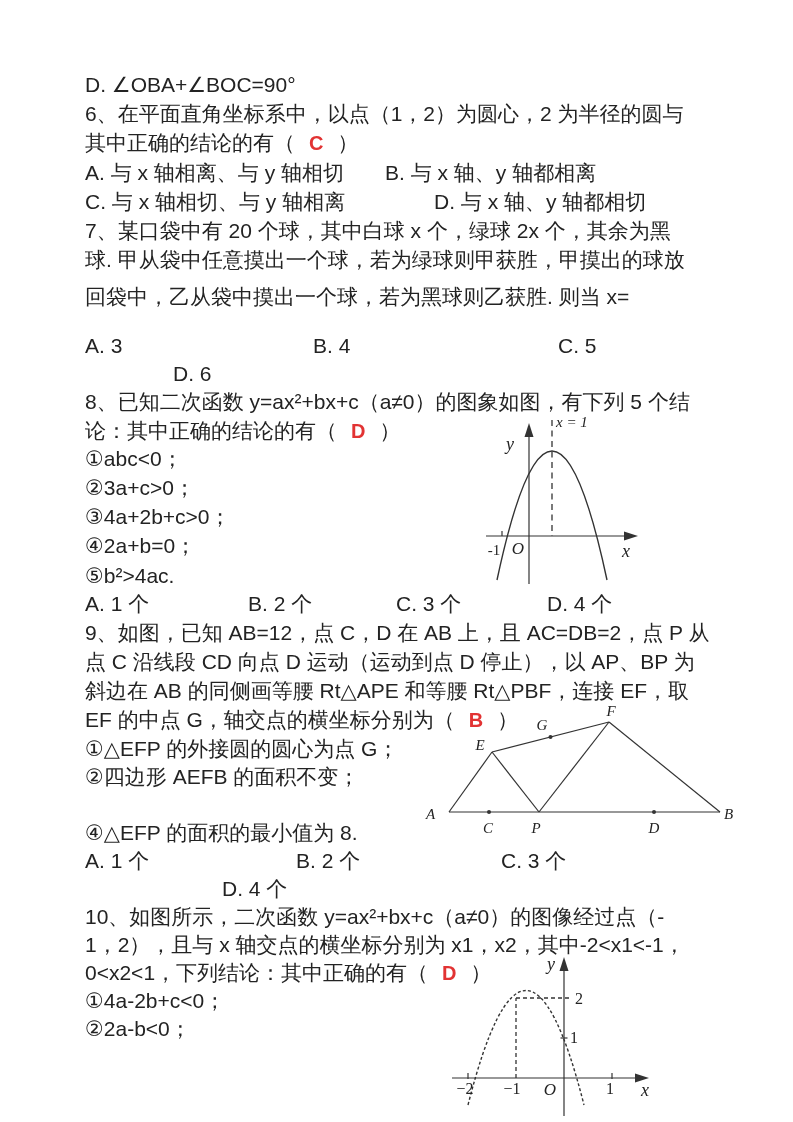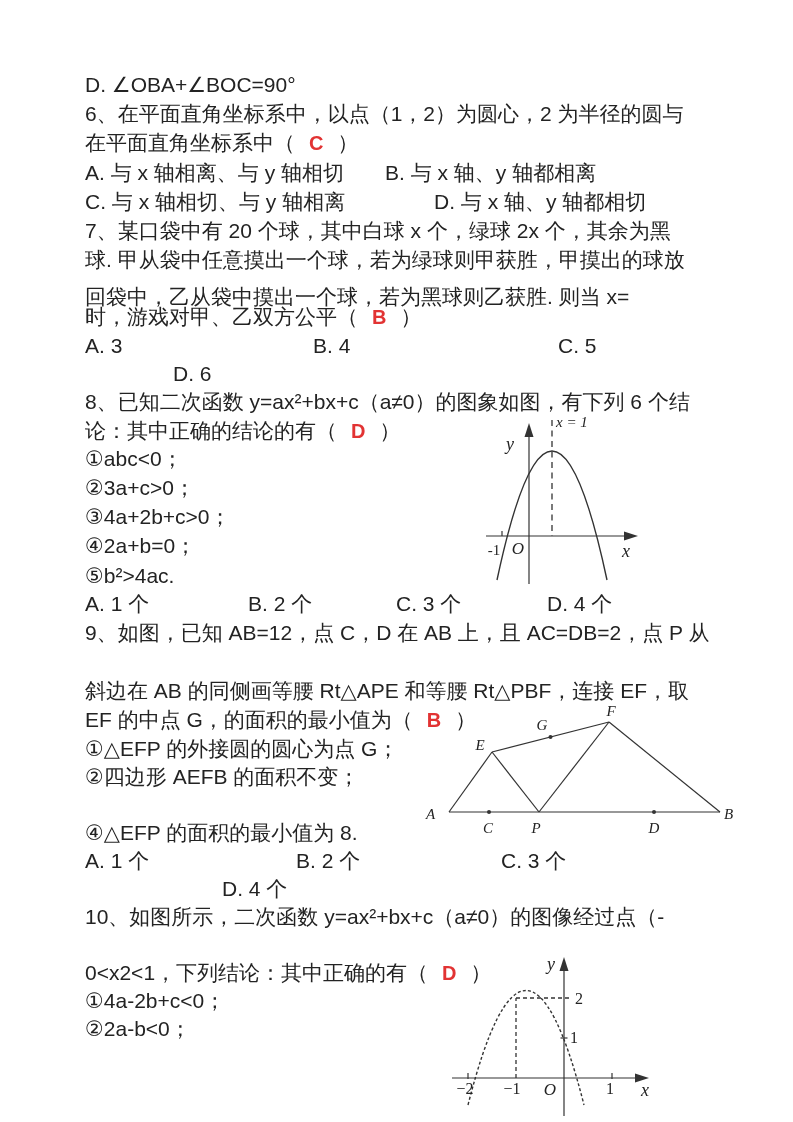--- a/index.html
+++ b/index.html
@@ -31,36 +31,35 @@
   .it{font-style:italic;}
 </style>
 </head>
 <body>
 
 <div class="page">
 
   <div class="line" style="left:85px;top:73px">D. ∠OBA+∠BOC=90°</div>
 
   <div class="line" style="left:85px;top:102px">6、在平面直角坐标系中，以点（1，2）为圆心，2 为半径的圆与</div>
-  <div class="line" style="left:85px;top:131px"><span>在平面直角坐标系中（</span><span class="ans">C</span><span>）</span></div>
+  <div class="line" style="left:85px;top:131px"><span>其中正确的结论的有（</span><span class="ans">C</span><span>）</span></div>
   <div class="line" style="left:85px;top:161px">A. 与 x 轴相离、与 y 轴相切</div>
   <div class="line" style="left:385px;top:161px">B. 与 x 轴、y 轴都相离</div>
   <div class="line" style="left:434px;top:190px">D. 与 x 轴、y 轴都相切</div>
   <div class="line" style="left:85px;top:190px">C. 与 x 轴相切、与 y 轴相离</div>
 
   <div class="line" style="left:85px;top:219px">7、某口袋中有 20 个球，其中白球 x 个，绿球 2x 个，其余为黑</div>
   <div class="line" style="left:85px;top:248px">球. 甲从袋中任意摸出一个球，若为绿球则甲获胜，甲摸出的球放</div>
   <div class="line" style="left:85px;top:285px">回袋中，乙从袋中摸出一个球，若为黑球则乙获胜. 则当 x=</div>
-  <div class="line" style="left:85px;top:305px"><span>时，游戏对甲、乙双方公平（</span><span class="ans">B</span><span>）</span></div>
   <div class="line" style="left:85px;top:334px">A. 3</div>
   <div class="line" style="left:313px;top:334px">B. 4</div>
   <div class="line" style="left:558px;top:334px">C. 5</div>
   <div class="line" style="left:173px;top:362px">D. 6</div>
 
-  <div class="line" style="left:85px;top:390px">8、已知二次函数 y=ax²+bx+c（a≠0）的图象如图，有下列 6 个结</div>
+  <div class="line" style="left:85px;top:390px">8、已知二次函数 y=ax²+bx+c（a≠0）的图象如图，有下列 5 个结</div>
   <div class="line" style="left:85px;top:419px"><span>论：其中正确的结论的有（</span><span class="ans">D</span><span>）</span></div>
   <div class="line" style="left:85px;top:447px">①abc&lt;0；</div>
   <div class="line" style="left:85px;top:476px">②3a+c&gt;0；</div>
   <div class="line" style="left:85px;top:505px">③4a+2b+c&gt;0；</div>
   <div class="line" style="left:85px;top:534px">④2a+b=0；</div>
   <div class="line" style="left:85px;top:564px">⑤b²&gt;4ac.</div>
   <div class="line" style="left:85px;top:592px">A. 1 个</div>
   <div class="line" style="left:248px;top:592px">B. 2 个</div>
   <div class="line" style="left:396px;top:592px">C. 3 个</div>
   <div class="line" style="left:547px;top:592px">D. 4 个</div>
@@ -74,22 +73,23 @@
     <line class="dash" x1="90" y1="10" x2="90" y2="126"></line>
     <line class="thin" x1="40" y1="121" x2="40" y2="126"></line>
     <text class="it" x="48" y="40" font-size="18" text-anchor="middle">y</text>
     <text class="it" x="160" y="147" font-size="18">x</text>
     <text class="it" x="56" y="144" font-size="17" text-anchor="middle">O</text>
     <text x="32" y="145" font-size="15" text-anchor="middle">-1</text>
     <text class="it" x="94" y="17" font-size="15">x = 1</text>
   </svg>
 
   <div class="line" style="left:85px;top:621px">9、如图，已知 AB=12，点 C，D 在 AB 上，且 AC=DB=2，点 P 从</div>
+  <div class="line" style="left:85px;top:650px">点 C 沿线段 CD 向点 D 运动（运动到点 D 停止），以 AP、BP 为</div>
   <div class="line" style="left:85px;top:679px">斜边在 AB 的同侧画等腰 Rt△APE 和等腰 Rt△PBF，连接 EF，取</div>
-  <div class="line" style="left:85px;top:708px"><span>EF 的中点 G，的面积的最小值为（</span><span class="ans">B</span><span>）</span></div>
+  <div class="line" style="left:85px;top:708px"><span>EF 的中点 G，轴交点的横坐标分别为（</span><span class="ans">B</span><span>）</span></div>
   <div class="line" style="left:85px;top:765px">②四边形 AEFB 的面积不变；</div>
   <div class="line" style="left:85px;top:737px">①△EFP 的外接圆的圆心为点 G；</div>
   <div class="line" style="left:85px;top:821px">④△EFP 的面积的最小值为 8.</div>
   <div class="line" style="left:85px;top:849px">A. 1 个</div>
   <div class="line" style="left:296px;top:849px">B. 2 个</div>
   <div class="line" style="left:501px;top:849px">C. 3 个</div>
   <div class="line" style="left:222px;top:877px">D. 4 个</div>
 
   <svg style="left:424px;top:702px" width="324" height="144" viewBox="0 0 324 144">
     <line class="thin" x1="25" y1="110" x2="296" y2="110"></line>
@@ -105,20 +105,21 @@
     <text class="it" x="300" y="117" font-size="15">B</text>
     <text class="it" x="64" y="131" font-size="15" text-anchor="middle">C</text>
     <text class="it" x="112" y="131" font-size="15" text-anchor="middle">P</text>
     <text class="it" x="230" y="131" font-size="15" text-anchor="middle">D</text>
     <text class="it" x="56" y="48" font-size="15" text-anchor="middle">E</text>
     <text class="it" x="187" y="14" font-size="15" text-anchor="middle">F</text>
     <text class="it" x="118" y="28" font-size="15" text-anchor="middle">G</text>
   </svg>
 
   <div class="line" style="left:85px;top:905px">10、如图所示，二次函数 y=ax²+bx+c（a≠0）的图像经过点（-</div>
+  <div class="line" style="left:85px;top:933px">1，2），且与 x 轴交点的横坐标分别为 x1，x2，其中-2&lt;x1&lt;-1，</div>
   <div class="line" style="left:85px;top:961px"><span>0&lt;x2&lt;1，下列结论：其中正确的有（</span><span class="ans">D</span><span>）</span></div>
   <div class="line" style="left:85px;top:989px">①4a-2b+c&lt;0；</div>
   <div class="line" style="left:85px;top:1017px">②2a-b&lt;0；</div>
 
   <svg style="left:438px;top:952px" width="225" height="168" viewBox="0 0 225 168">
     <path class="dotcurve" d="M 30,153 Q 88,-76 146,153"></path>
     <line class="thin" x1="126" y1="164" x2="126" y2="16"></line>
     <polygon class="fillshape" points="126,5 121.5,19 130.5,19"></polygon>
     <line class="thin" x1="14" y1="126" x2="200" y2="126"></line>
     <polygon class="fillshape" points="211,126 197,121.5 197,130.5"></polygon>

